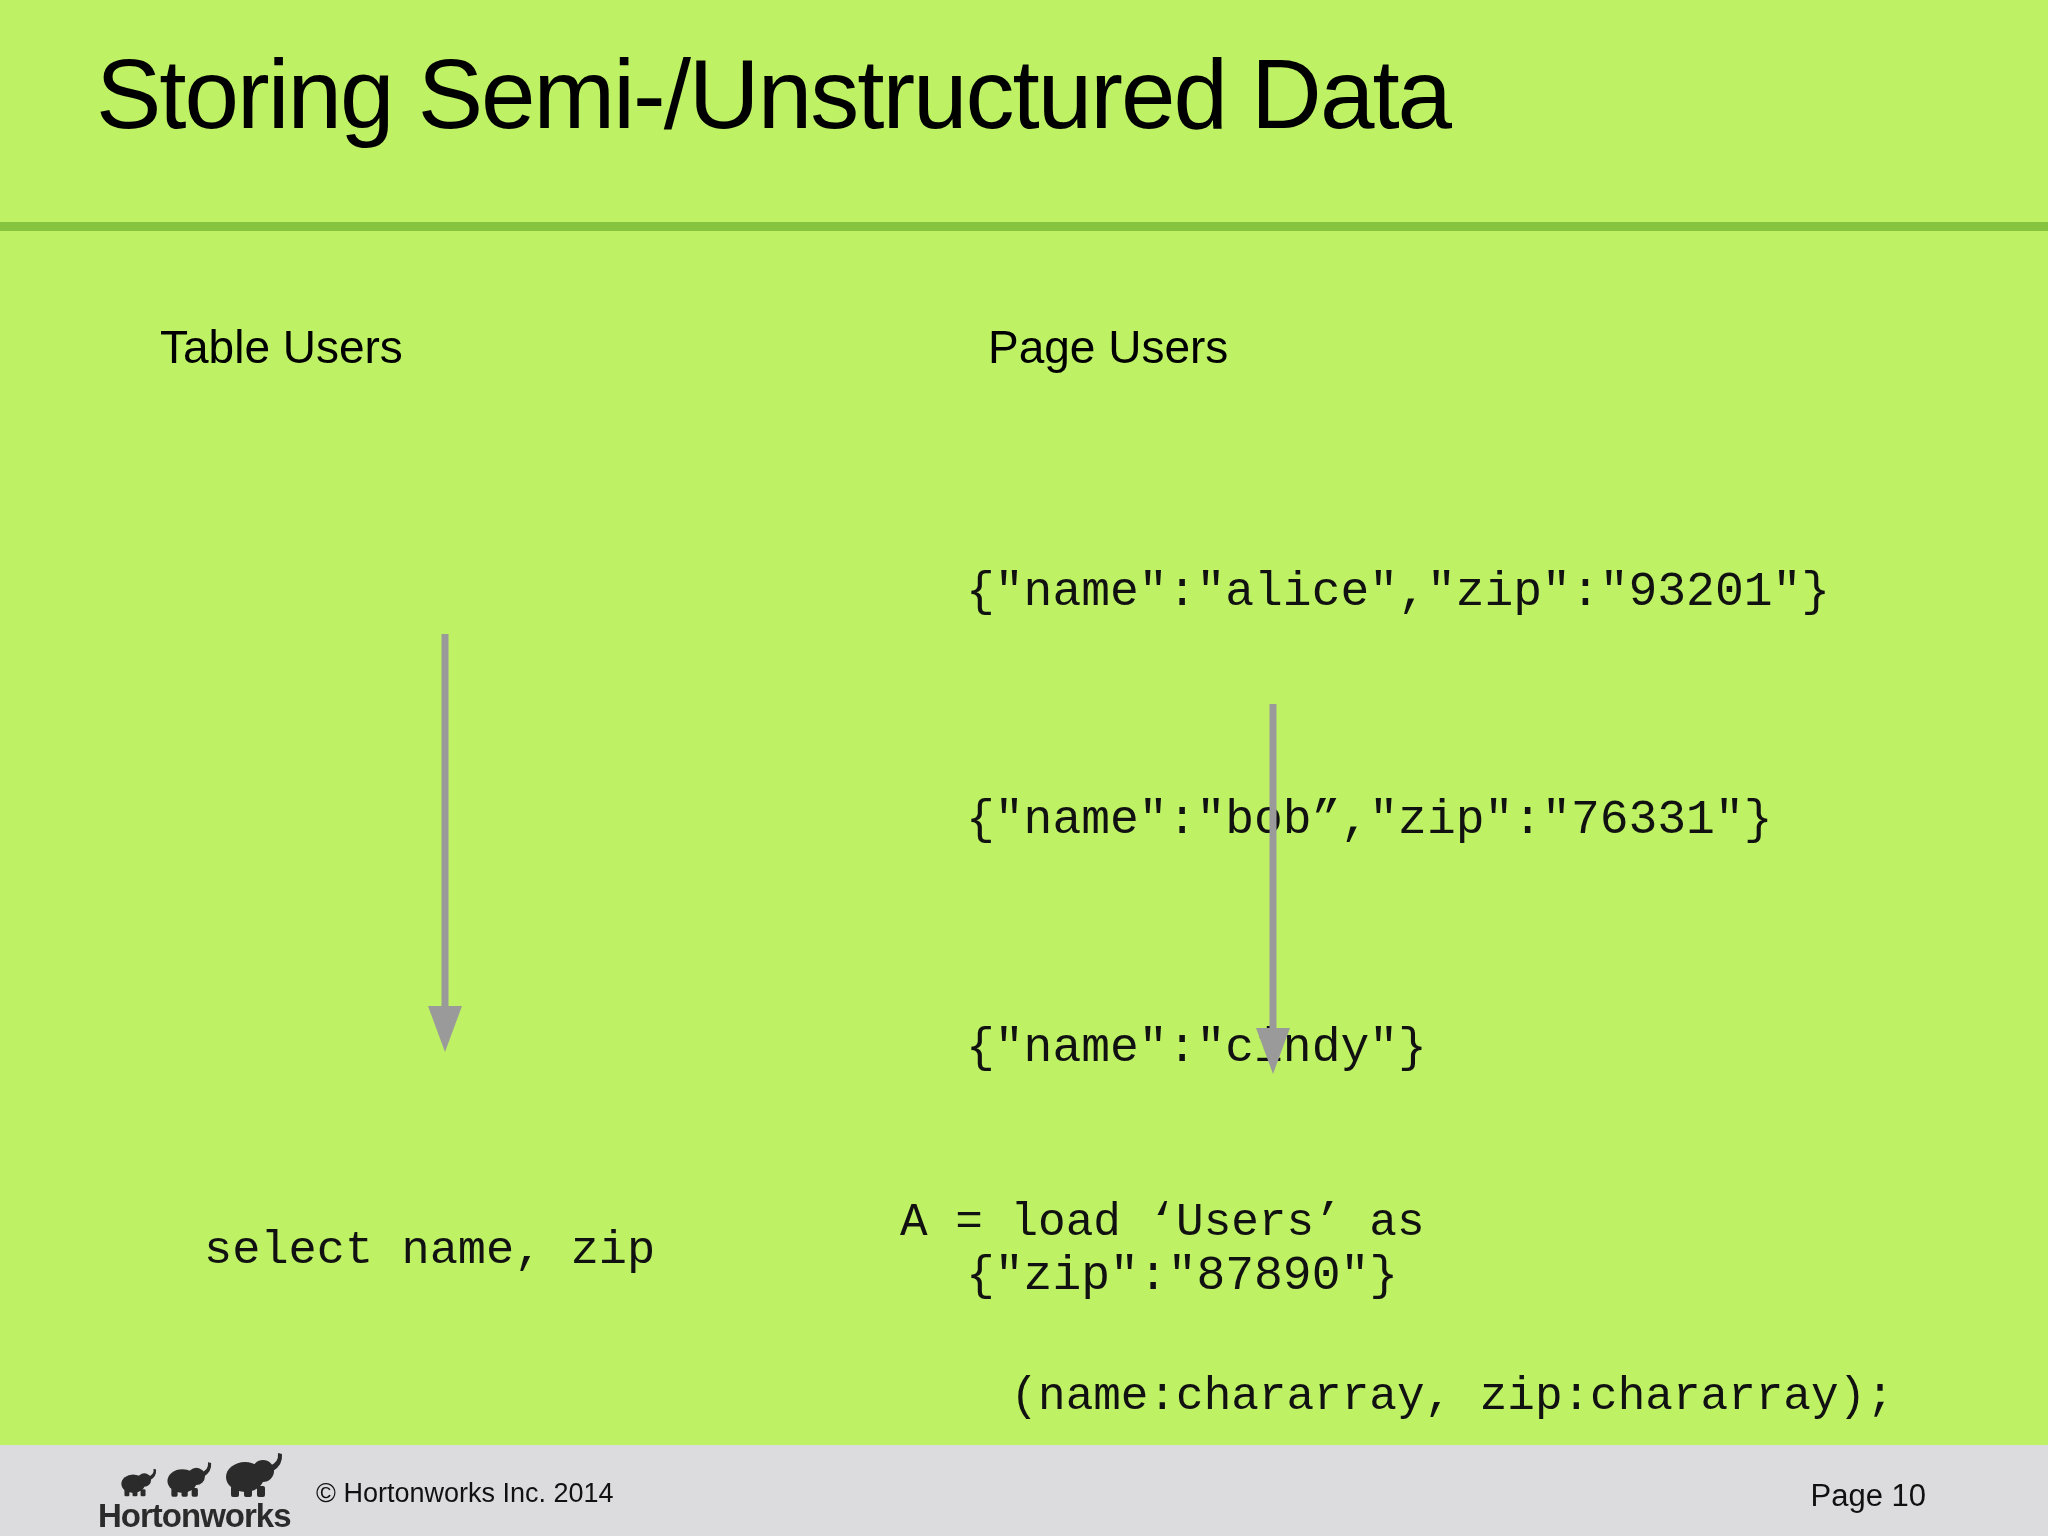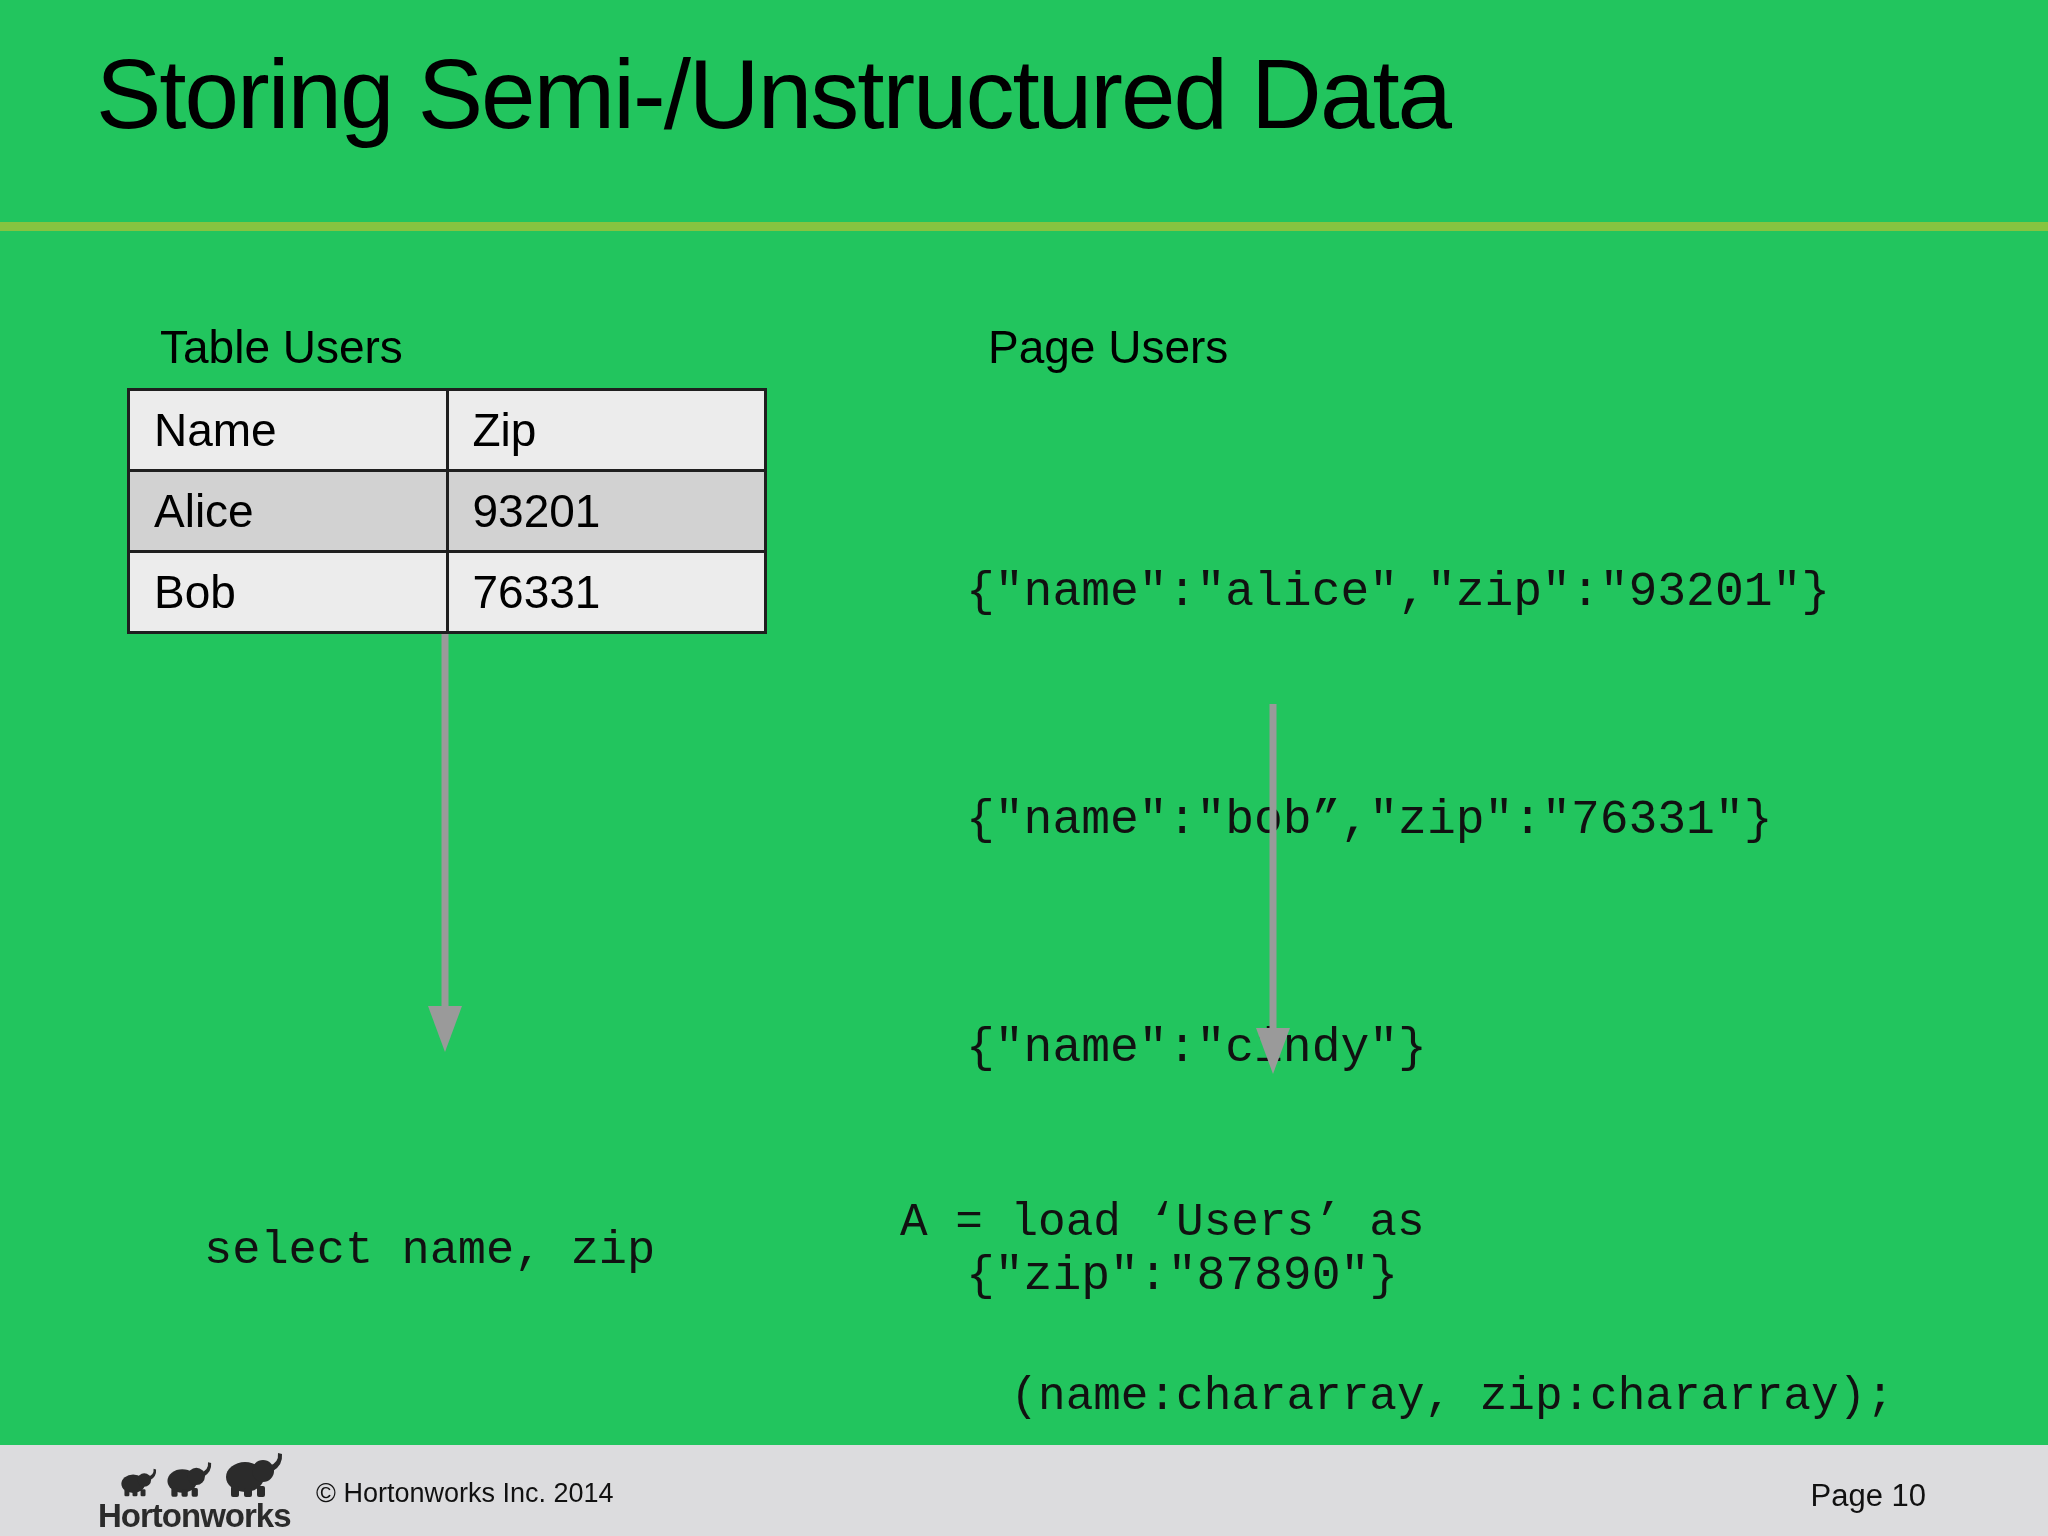--- a/index.html
+++ b/index.html
@@ -1,16 +1,16 @@
 <!DOCTYPE html>
 <html style="--accent: #86c440; --row-light: #ececec; --row-dark: #d2d2d2; --arrow: #9a9a9a; --footer: #dcdcde;"><head>
 <meta charset="utf-8">
 <style>
   html,body{margin:0;padding:0;background:#777;}
-  .slide{position:relative;width:2048px;height:1536px;background:#22c55e;
+  .slide{position:relative;width:2048px;height:1536px;background:#bef264;
          font-family:"Liberation Sans",sans-serif;color:#000;overflow:hidden;}
 
   .title{position:absolute;left:96px;top:38px;font-size:98px;font-weight:400;
          letter-spacing:-2px;white-space:nowrap;}
 
   .rule{position:absolute;left:0;top:222px;width:2048px;height:9px;
         background:var(--accent,#86c440);}
 
   .section-label{position:absolute;font-size:46px;white-space:nowrap;}
   .lbl-table{left:124px;top:320px;margin-left:36px;}
@@ -46,36 +46,20 @@
 <body>
 
 <div class="slide">
 
   <div class="title">Storing Semi-/Unstructured Data</div>
 
   <div class="rule"></div>
 
   <div class="section-label lbl-table">Table Users</div>
 
-  <table class="users">
-    <tbody>
-        <tr class="row-light">
-      <td>Name</td>
-      <td>Zip</td>
-    </tr>
-    <tr class="row-dark">
-      <td>Alice</td>
-      <td>93201</td>
-    </tr>
-    <tr class="row-light">
-      <td>Bob</td>
-      <td>76331</td>
-    </tr>
-  </tbody>
-    </table>
 
   <svg class="arrow arrow-left" width="40" height="420" viewBox="0 0 40 420">
     <line x1="20" y1="0" x2="20" y2="380" stroke="#9a9a9a" stroke-width="7"></line>
     <polygon points="3,372 37,372 20,418" fill="#9a9a9a"></polygon>
   </svg>
 
   <div class="mono sql-block">
     <div>select name, zip</div>
     <div>from users;</div>
   </div>

